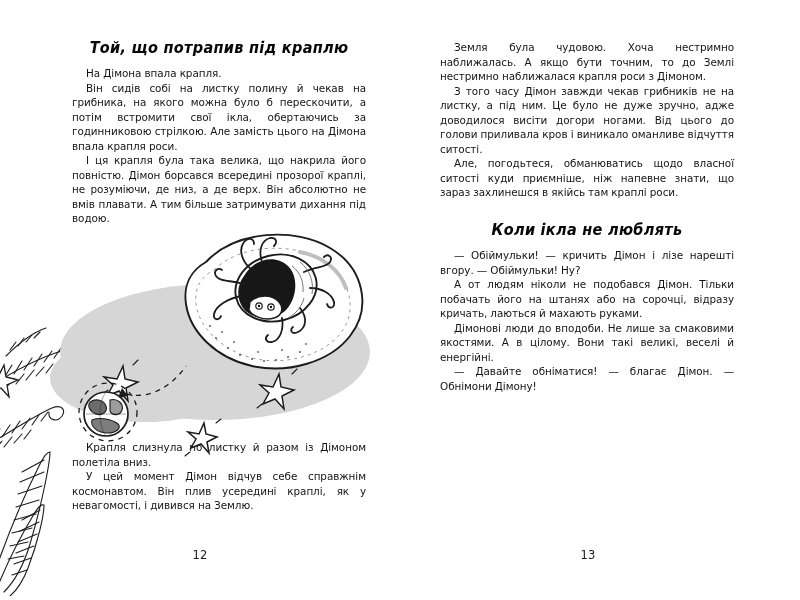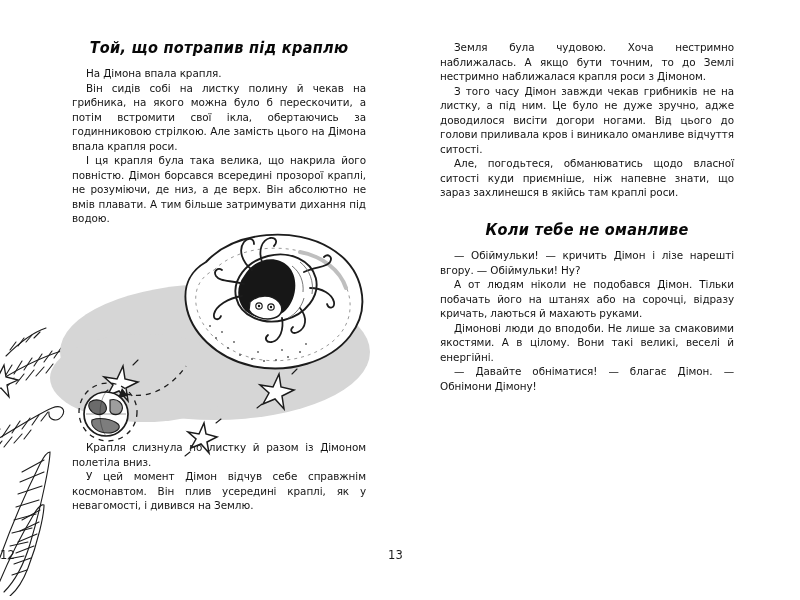--- a/index.html
+++ b/index.html
@@ -70,20 +70,21 @@
 
   
   .illo-gap {
     height: 214px;
   }
 
   .folio {
     position: absolute;
     bottom: 38px;
     width: 100%;
+    text-align: center;
     font-size: 11.5px;
     color: #1a1a1a;
     letter-spacing: 0.2px;
   }
   .folio span { display: inline-block; }
 
   
   .illustration {
     position: absolute;
     left: 0px;
@@ -265,21 +266,21 @@
     <div class="col col-right">
 
       <p class="para">Земля була чудовою. Хоча нестримно наближалась. А якщо бути точним, то до Землі нестримно наближалася крапля роси з Дімоном.</p>
 
       <p class="para">
         <span>З того часу Дімон завжди чекав грибників не </span><span class="ital">на</span><span> листку, а </span><span class="ital">під ним</span><span>. Це було не дуже зручно, адже доводилося висіти догори ногами. Від цього до голови приливала кров і виникало оманливе відчуття ситості.</span>
       </p>
 
       <p class="para">Але, погодьтеся, обманюватись щодо власної ситості куди приємніше, ніж напевне знати, що зараз захлинешся в якійсь там краплі роси.</p>
 
-      <h2 class="heading heading-2" style="margin-top:22px;">Коли тебе не оманливе</h2>
+      <h2 class="heading heading-2" style="margin-top:22px;">Коли ікла не люблять</h2>
 
       <p class="para">— Обіймульки! — кричить Дімон і лізе нарешті вгору. — Обіймульки! Ну?</p>
       <p class="para">А от людям ніколи не подобався Дімон. Тільки побачать його на штанях або на сорочці, відразу кричать, лаються й махають руками.</p>
       <p class="para">Дімонові люди до вподоби. Не лише за смаковими якостями. А в цілому. Вони такі великі, веселі й енергійні.</p>
       <p class="para">— Давайте обніматися! — благає Дімон. — Обнімони Дімону!</p>
     </div>
 
     <div class="folio">
       <span>13</span>
     </div>

